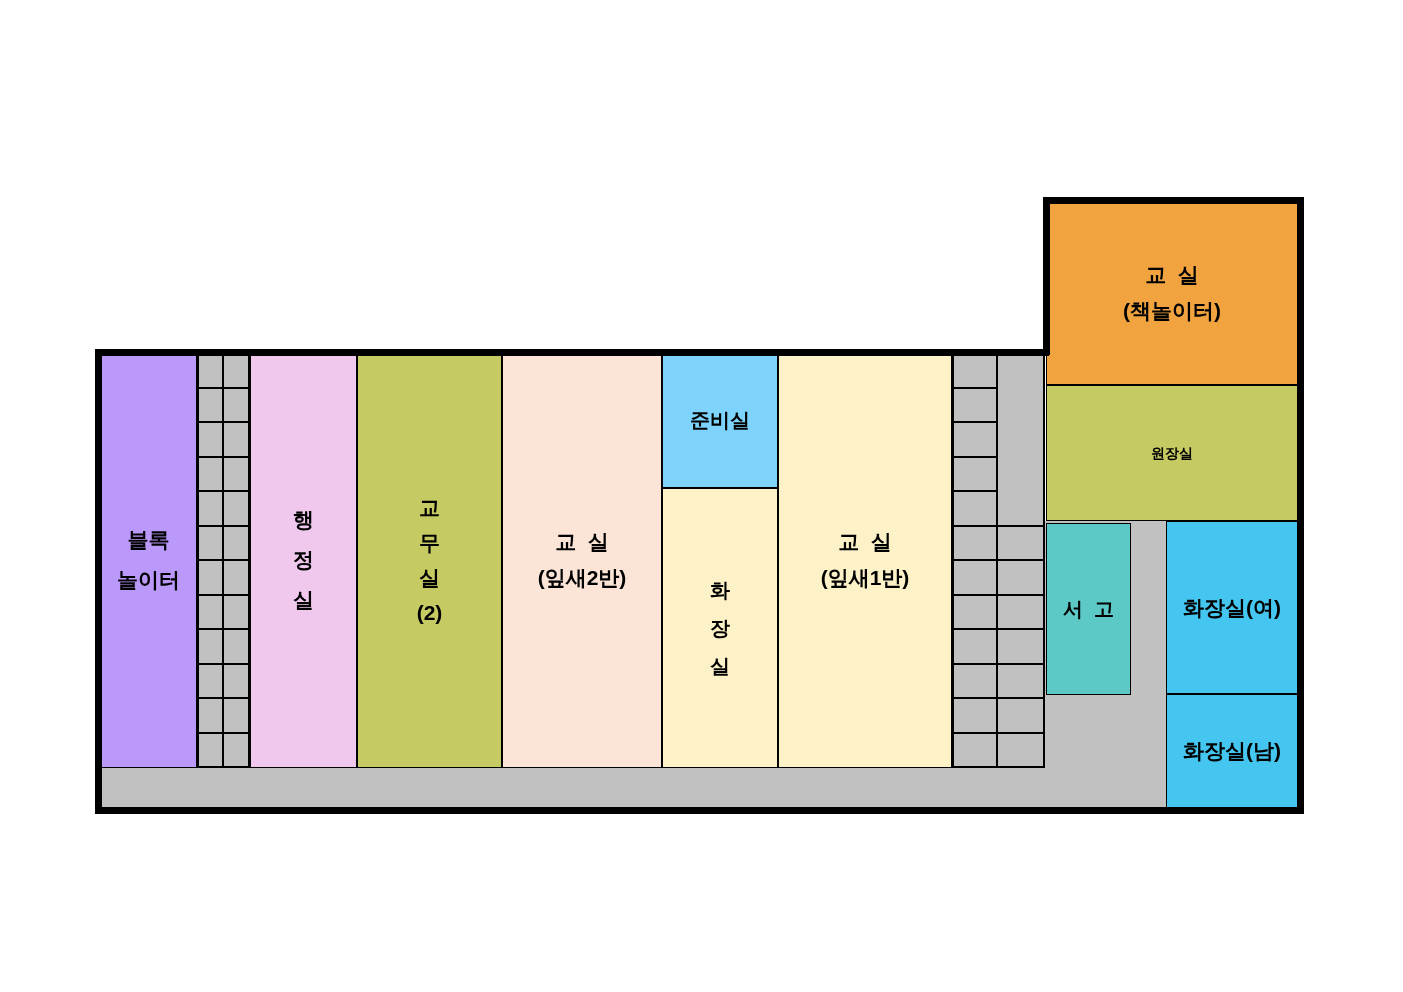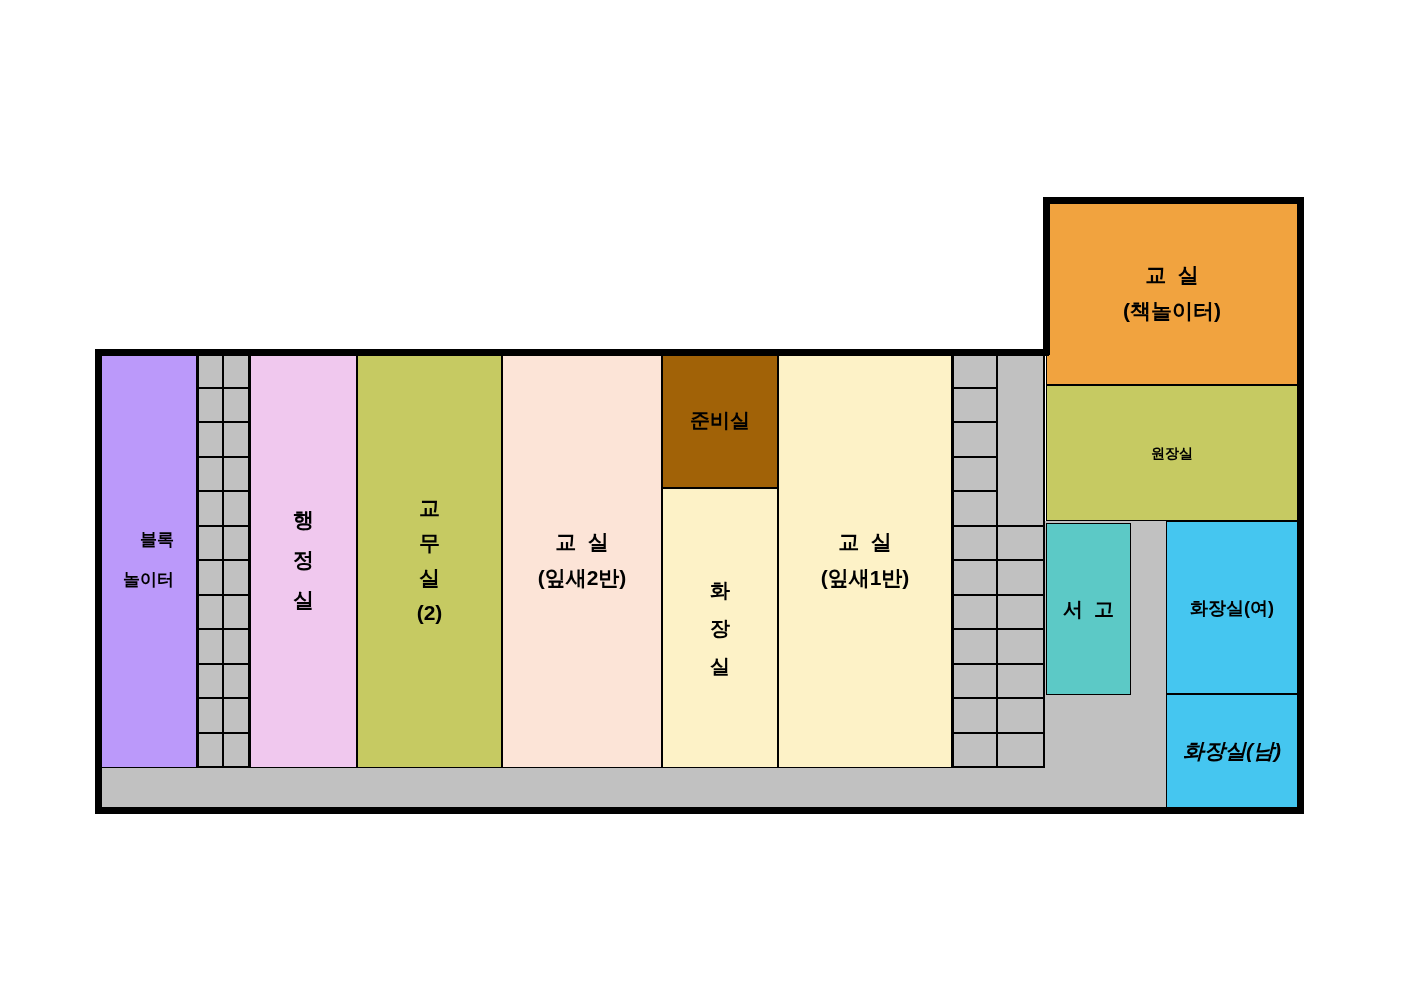--- a/index.html
+++ b/index.html
@@ -21,53 +21,53 @@
   .stairs .cell{box-sizing:border-box;border:1px solid #000;background:#C1C1C1;}
   .wall{position:absolute;background:#000;}
 </style>
 </head>
 <body>
 
 <div id="plan">
 <div class="gray" style="left: 101px; top: 768px; width: 1065px; height: 40px;"></div>
     <div class="gray" style="left: 1045px; top: 521px; width: 121px; height: 287px;"></div>
     <div class="room" style="left: 100px; top: 352px; width: 97px; height: 416px; background: rgb(187, 153, 250);">
-      <div class="label" style="font-size: 17px; line-height: 40px; text-align: right;"><div>블록</div><div>놀이터</div></div>
+      <div class="label" style="font-size: 21px; line-height: 40px;"><div>블록</div><div>놀이터</div></div>
     </div>
     <div class="room" style="left: 250px; top: 352px; width: 107px; height: 416px; background: rgb(240, 200, 238);">
       <div class="label" style="font-size: 21px; line-height: 40px;"><div>행</div><div>정</div><div>실</div></div>
     </div>
     <div class="room" style="left: 357px; top: 352px; width: 145px; height: 416px; background: rgb(198, 202, 98);">
       <div class="label" style="font-size: 21px; line-height: 35px;"><div>교</div><div>무</div><div>실</div><div>(2)</div></div>
     </div>
     <div class="room" style="left: 502px; top: 352px; width: 160px; height: 416px; background: rgb(252, 228, 215);">
       <div class="label" style="font-size: 21px; line-height: 36px;"><div>교  실</div><div>(잎새2반)</div></div>
     </div>
-    <div class="room" style="left: 662px; top: 352px; width: 116px; height: 136px; background: #a16207;">
+    <div class="room" style="left: 662px; top: 352px; width: 116px; height: 136px; background: #7dd3fc;">
       <div class="label" style="font-size: 20px; line-height: 34px;"><div>준비실</div></div>
     </div>
     <div class="room" style="left: 662px; top: 488px; width: 116px; height: 280px; background: rgb(253, 242, 199);">
       <div class="label" style="font-size: 20px; line-height: 38px;"><div>화</div><div>장</div><div>실</div></div>
     </div>
     <div class="room" style="left: 778px; top: 352px; width: 174px; height: 416px; background: rgb(253, 242, 199);">
       <div class="label" style="font-size: 21px; line-height: 36px;"><div>교  실</div><div>(잎새1반)</div></div>
     </div>
     <div class="room" style="left: 1046px; top: 200px; width: 252px; height: 185px; background: rgb(241, 163, 63);">
       <div class="label" style="font-size: 21px; line-height: 36px;"><div>교  실</div><div>(책놀이터)</div></div>
     </div>
     <div class="room" style="left: 1046px; top: 385px; width: 252px; height: 136px; background: rgb(198, 202, 98);">
       <div class="label" style="font-size: 14px; line-height: 34px;"><div>원장실</div></div>
     </div>
     <div class="room" style="left: 1046px; top: 523px; width: 85px; height: 172px; background: rgb(92, 201, 198);">
       <div class="label" style="font-size: 20px; line-height: 34px; text-align: right;"><div>서  고</div></div>
     </div>
     <div class="room" style="left: 1166px; top: 521px; width: 132px; height: 173px; background: rgb(69, 198, 240);">
-      <div class="label" style="font-size: 18px; line-height: 34px;"><div>화장실(여)</div></div>
+      <div class="label" style="font-size: 21px; line-height: 34px;"><div>화장실(여)</div></div>
     </div>
-    <div class="room" style="left: 1166px; top: 694px; width: 132px; height: 114px; background: rgb(69, 198, 240); font-style: italic;">
+    <div class="room" style="left: 1166px; top: 694px; width: 132px; height: 114px; background: rgb(69, 198, 240);">
       <div class="label" style="font-size: 21px; line-height: 34px;"><div>화장실(남)</div></div>
     </div>
     <div class="stairs" style="left: 197px; top: 352px; width: 53px; height: 416px; grid-template-columns: 26fr 27fr; grid-template-rows: repeat(12, 1fr);">
       <div class="cell" style="grid-area: 1 / 1;"></div>
       <div class="cell" style="grid-area: 2 / 1;"></div>
       <div class="cell" style="grid-area: 3 / 1;"></div>
       <div class="cell" style="grid-area: 4 / 1;"></div>
       <div class="cell" style="grid-area: 5 / 1;"></div>
       <div class="cell" style="grid-area: 6 / 1;"></div>
       <div class="cell" style="grid-area: 7 / 1;"></div>

